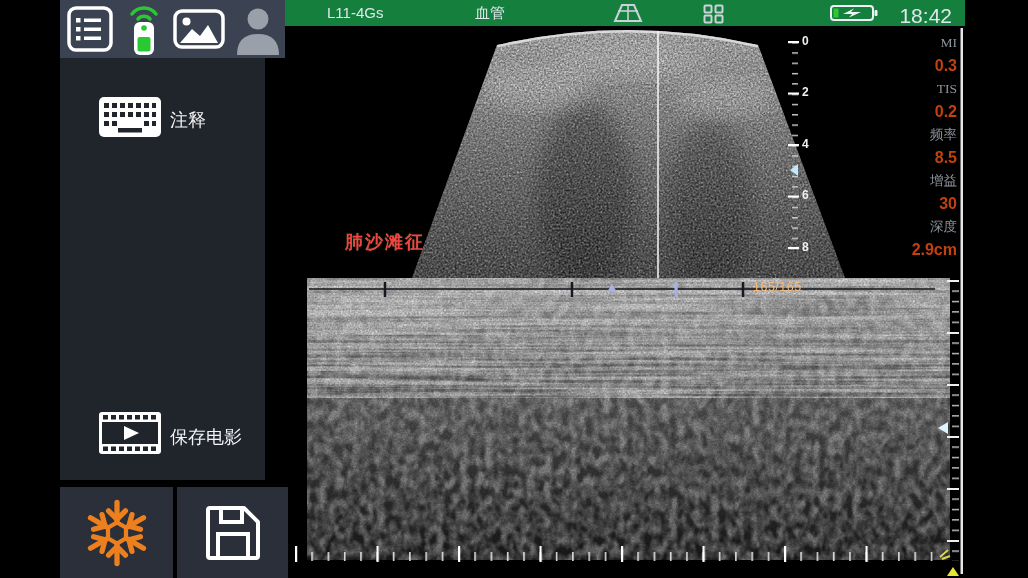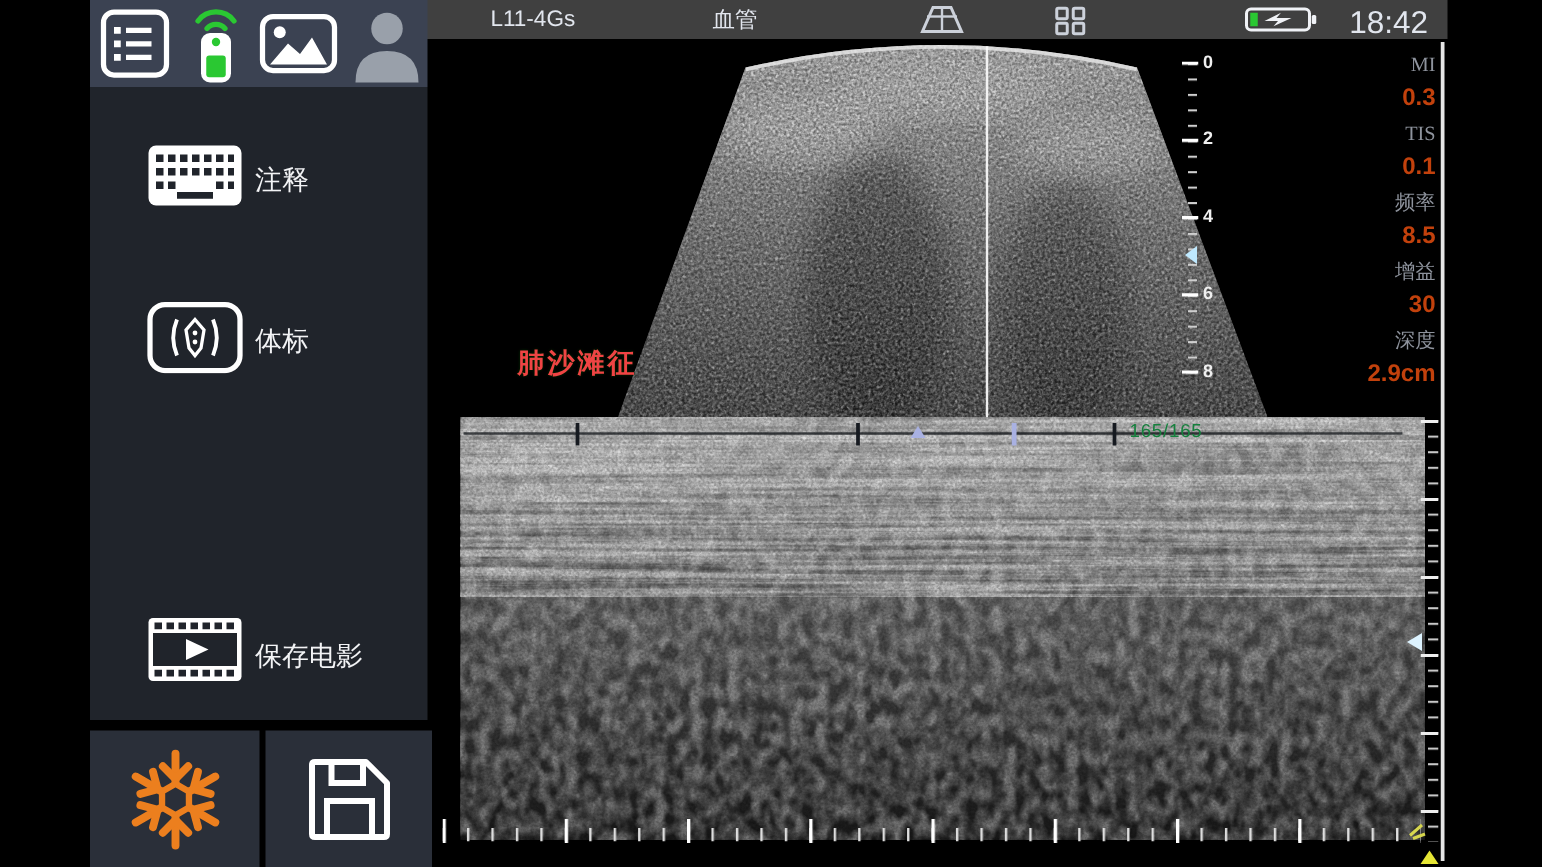--- a/index.html
+++ b/index.html
@@ -1,37 +1,37 @@
 <!DOCTYPE html>
 <html><head>
 <meta charset="utf-8">
 <style>
   html,body{margin:0;padding:0;background:#000;width:1028px;height:578px;overflow:hidden;
             font-family:"Liberation Sans","DejaVu Sans",sans-serif;}
   #app{position:absolute;left:0;top:0;width:1028px;height:578px;background:#000;}
   .abs{position:absolute;}
   
-  #topbar{left:60px;top:0;width:905px;height:26px;background:#404040;}
+  #topbar{left:60px;top:0;width:905px;height:26px;background:#15803d;}
   #topbar .txt{position:absolute;top:4px;color:#e2e6ee;font-size:15px;white-space:nowrap;}
   #iconrow{left:60px;top:0;width:225px;height:58px;background:#3b4252;}
   .tbicon{position:absolute;}
   
-  #sidebar{left:60px;top:58px;width:225px;height:422px;background:#20242b;}
+  #sidebar{left:60px;top:58px;width:205px;height:422px;background:#20242b;}
   .side-item{position:absolute;left:0;width:225px;height:64px;cursor:pointer;}
   .side-item .icn{position:absolute;left:38px;top:6px;}
   .side-item .lbl{position:absolute;left:110px;top:20px;color:#f2f3f5;font-size:18px;white-space:nowrap;}
   
   .bottom-btn{position:absolute;top:487px;height:91px;background:#2a2f39;display:flex;align-items:center;justify-content:center;cursor:pointer;}
   #freeze-btn{left:60px;width:113px;}
   #save-btn{left:177px;width:111px;}
   
   #main{left:285px;top:26px;width:680px;height:552px;background:#000;}
   #annotation{left:345px;top:230px;color:#ef4444;font-size:18px;letter-spacing:2px;font-weight:bold;
               text-shadow:0 0 2px rgba(0,60,0,.8);}
-  #frame-counter{left:753px;top:280px;color:#15803d;font-size:12.5px;letter-spacing:.5px;}
+  #frame-counter{left:753px;top:280px;color:#fdba74;font-size:12.5px;letter-spacing:.5px;}
   .depth-label{position:absolute;left:802px;width:16px;color:#efefef;font-size:12px;font-weight:bold;text-align:left;}
   #params{right:71px;top:31px;text-align:right;line-height:23px;}
   #params .plabel{color:#8e939d;font-size:13.5px;font-family:Liberation Serif, serif;}
   #params .pvalue{color:#c2410c;font-size:16px;font-weight:bold;}
 </style>
 </head>
 <body>
 
 <div id="app">
 
@@ -155,21 +155,21 @@
   <span class="depth-label" style="top:34px">0</span>
   <span class="depth-label" style="top:85px">2</span>
   <span class="depth-label" style="top:136.5px">4</span>
   <span class="depth-label" style="top:188px">6</span>
   <span class="depth-label" style="top:239.5px">8</span>
 
   <div id="params" class="abs">
     <div class="plabel">MI</div>
     <div class="pvalue">0.3</div>
     <div class="plabel">TIS</div>
-    <div class="pvalue">0.1</div>
+    <div class="pvalue">0.2</div>
     <div class="plabel">频率</div>
     <div class="pvalue">8.5</div>
     <div class="plabel">增益</div>
     <div class="pvalue">30</div>
     <div class="plabel">深度</div>
     <div class="pvalue">2.9cm</div>
   </div>
 
   <div id="topbar" class="abs">
     <span class="txt" style="left:267px">L11-4Gs</span>
@@ -247,31 +247,20 @@
             <rect x="54" y="18" width="4" height="5"></rect>
           <rect x="6" y="27" width="5" height="5"></rect>
             <rect x="14" y="27" width="5" height="5"></rect>
             <rect x="46" y="27" width="5" height="5"></rect>
             <rect x="54" y="27" width="4" height="5"></rect>
           <rect x="20" y="34" width="24" height="4.5"></rect>
         </g>
       </svg>
       <span class="lbl">注释</span>
     </div>
-    <div class="side-item" style="top:137px">
-      <svg class="icn" width="64" height="48">
-        <rect x="2" y="2" width="60" height="44" rx="10" stroke="#fff" stroke-width="3.5" fill="none"></rect>
-        <path d="M20,12 Q15,24 20,36" stroke="#fff" stroke-width="2.6" fill="none"></path>
-        <path d="M44,12 Q49,24 44,36" stroke="#fff" stroke-width="2.6" fill="none"></path>
-        <path d="M32,12 L38,19 L36,31 L32,36 L28,31 L26,19 Z" stroke="#fff" stroke-width="2.2" fill="none"></path>
-        <circle cx="32" cy="21" r="1.6" fill="#fff"></circle>
-          <circle cx="32" cy="27" r="1.6" fill="#fff"></circle>
-      </svg>
-      <span class="lbl">体标</span>
-    </div>
     <div class="side-item" style="top:347px">
       <svg class="icn" width="64" height="44">
         <rect x="1" y="1" width="62" height="42" rx="3" fill="#fff"></rect>
         <rect x="4" y="11" width="56" height="22" fill="#20242b"></rect>
         <g fill="#20242b">
           <rect x="5" y="4" width="5" height="4.5"></rect>
             <rect x="13" y="4" width="5" height="4.5"></rect>
             <rect x="21" y="4" width="5" height="4.5"></rect>
             <rect x="29" y="4" width="5" height="4.5"></rect>
             <rect x="37" y="4" width="5" height="4.5"></rect>

